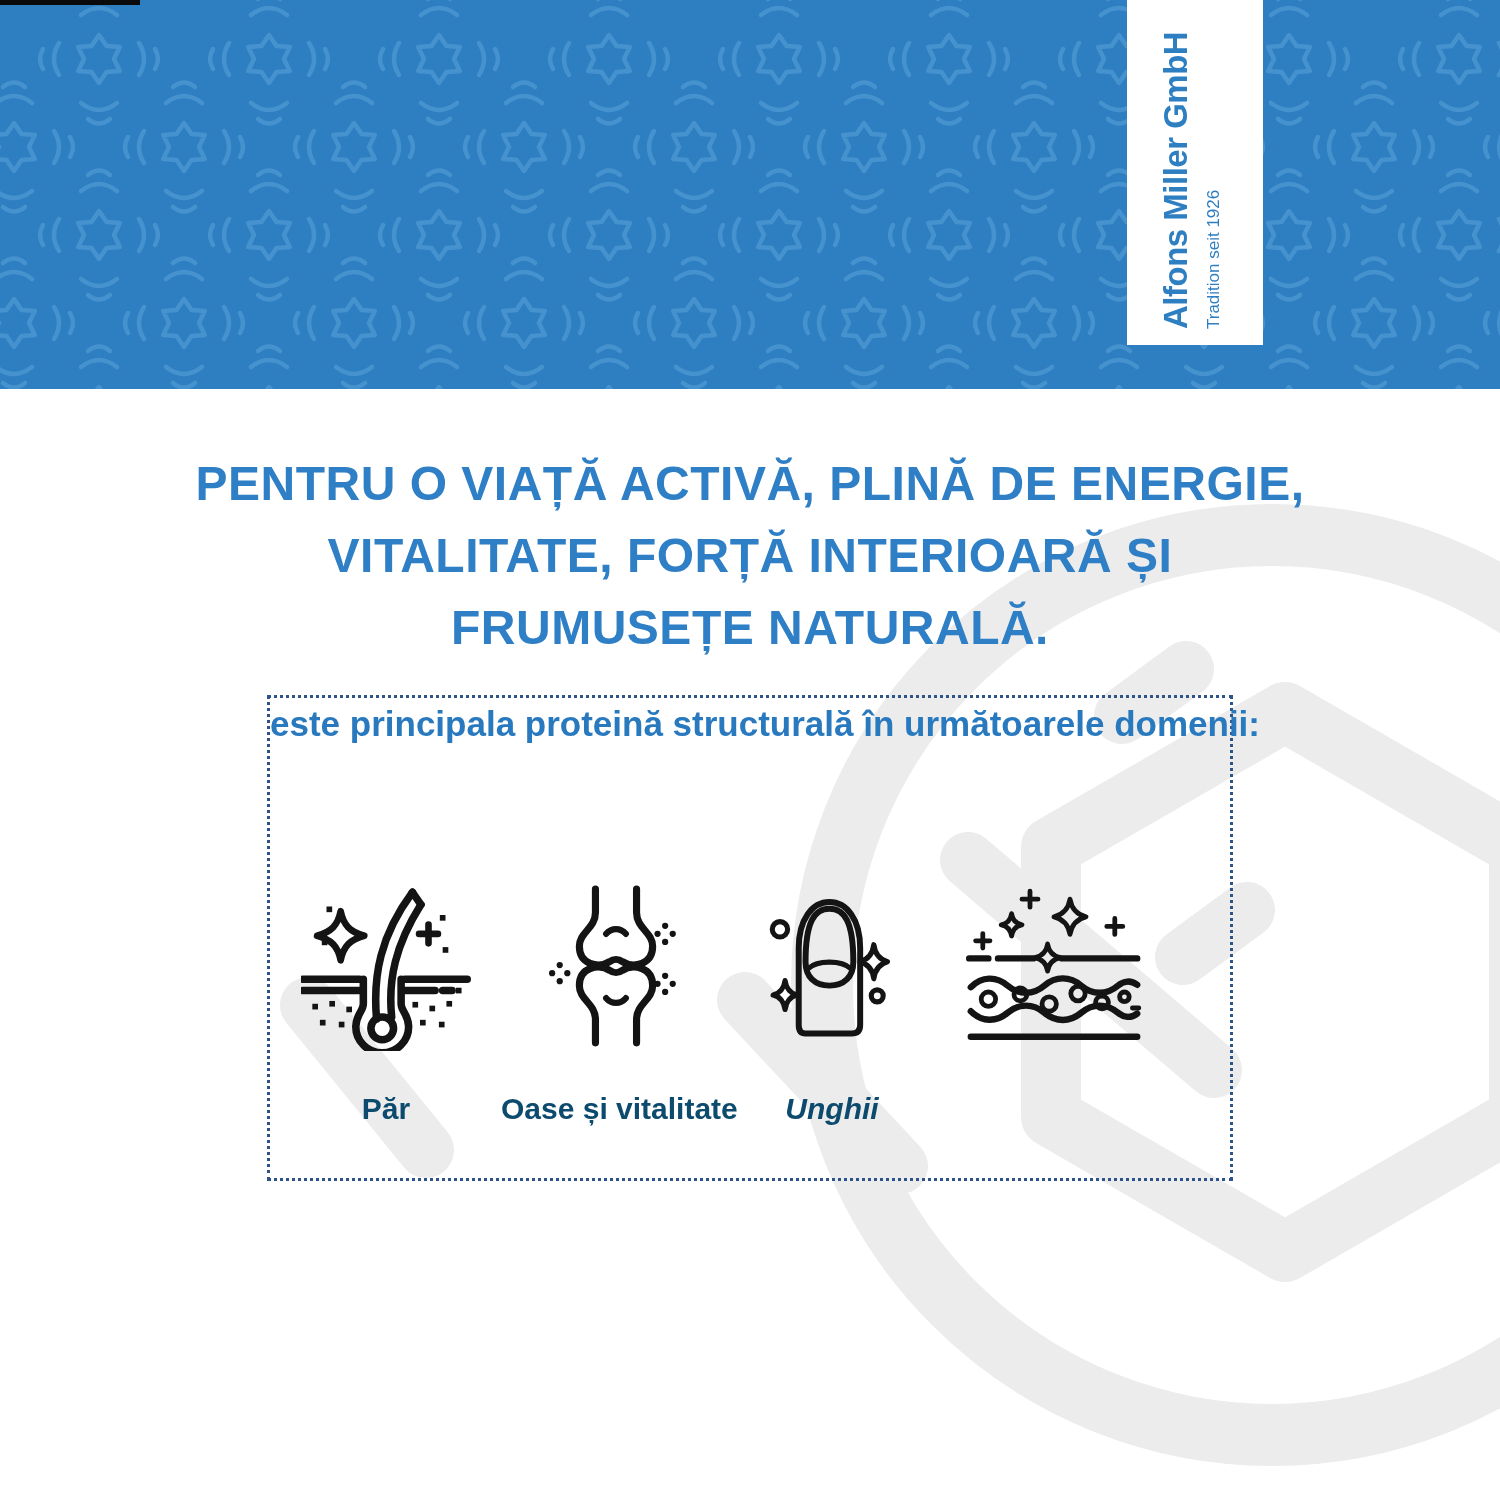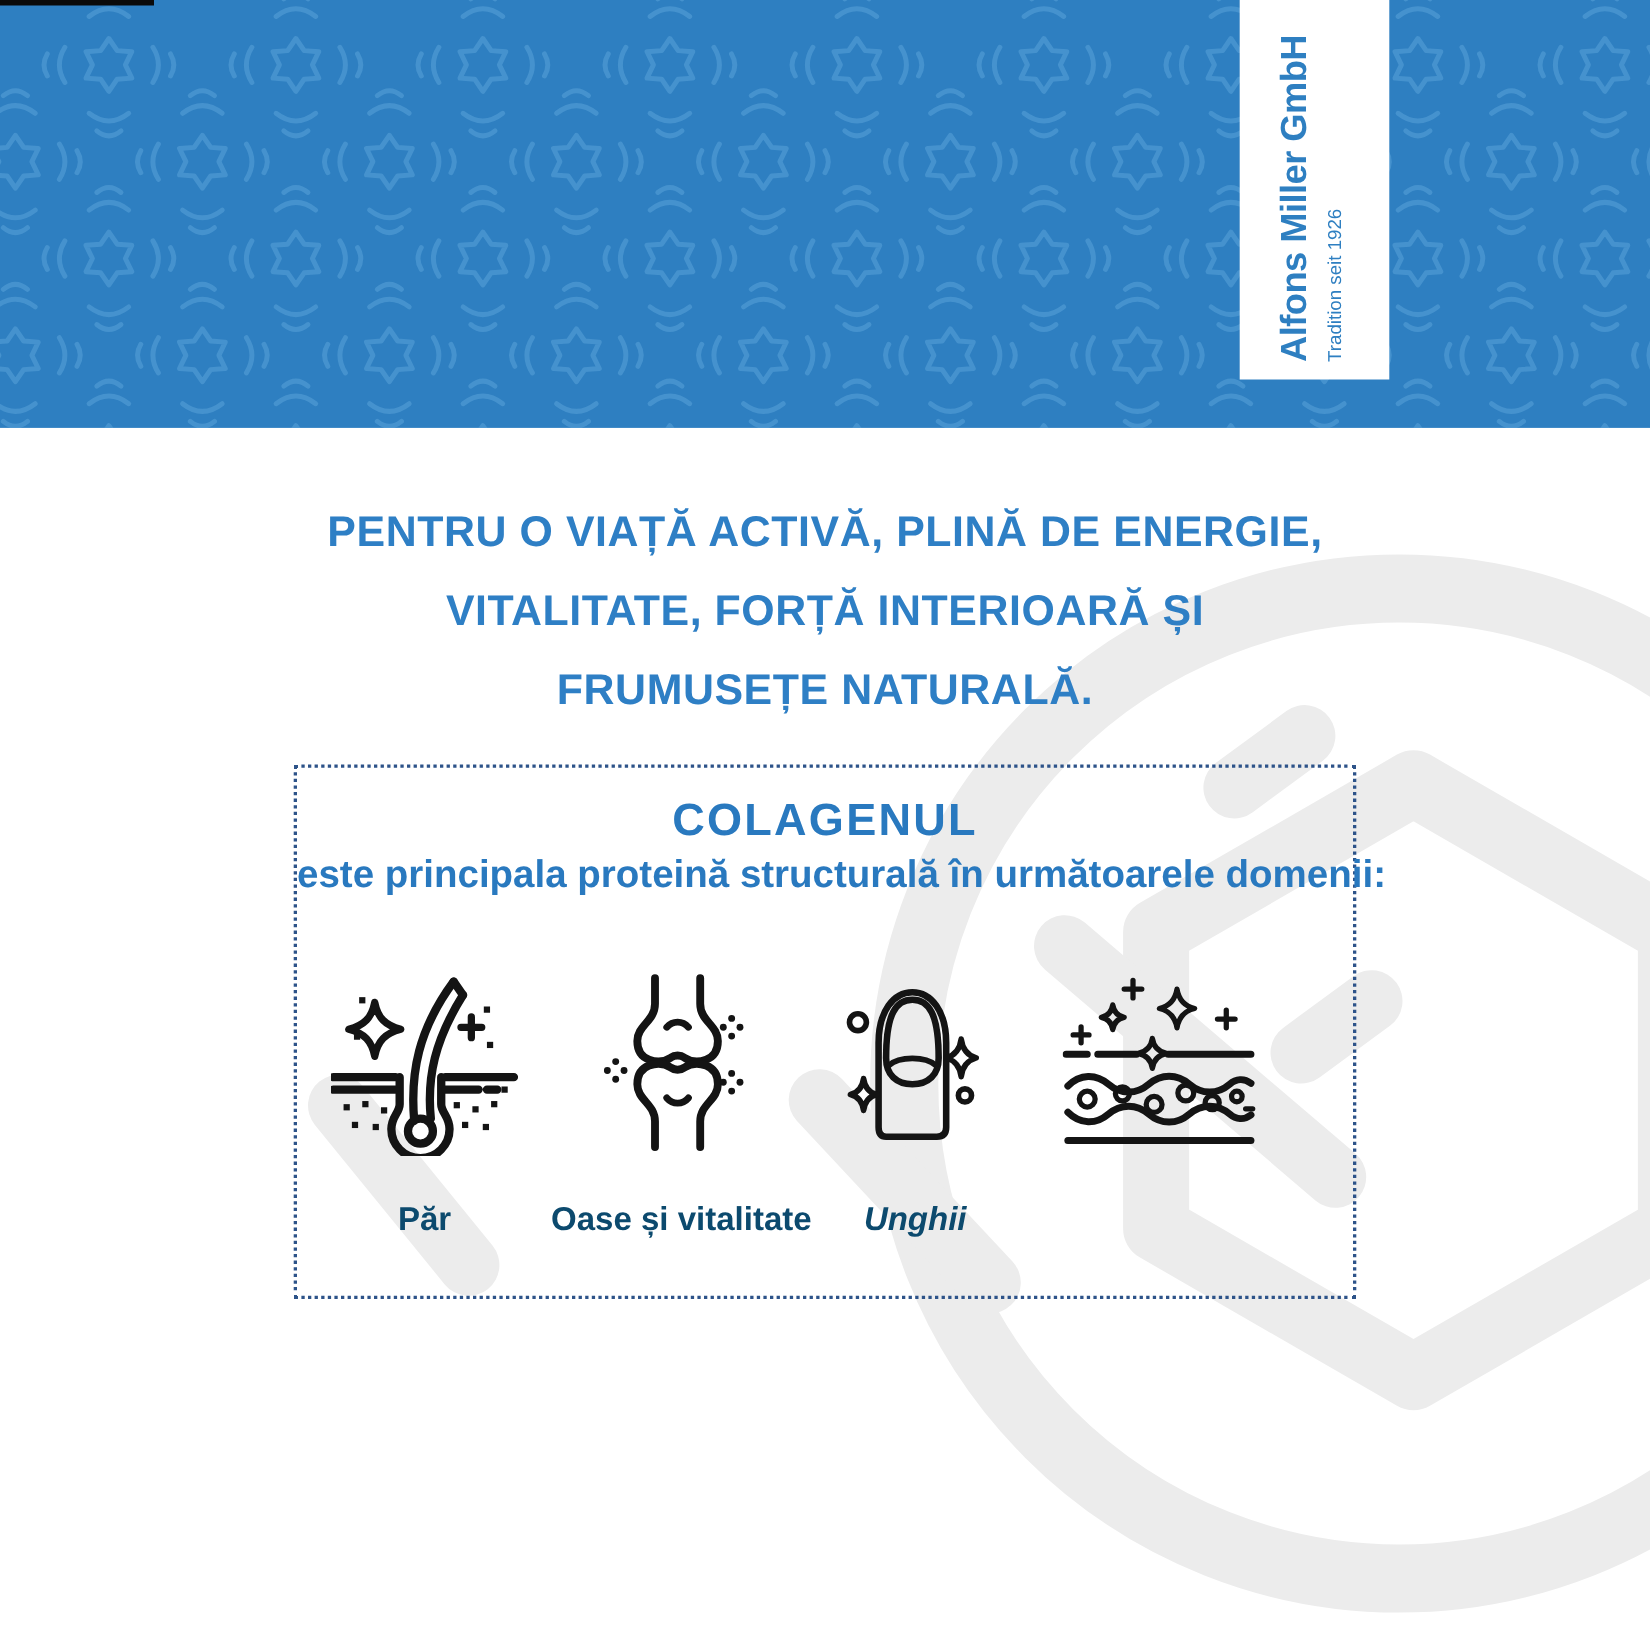--- a/index.html
+++ b/index.html
@@ -17,21 +17,21 @@
 
   .brand-label{left:1127px;top:0;width:136px;height:345px;background:#ffffff;z-index:5;}
   .brand-rot{position:absolute;left:0;top:345px;width:345px;height:136px;
              transform:rotate(-90deg);transform-origin:0 0;
              box-sizing:border-box;padding:30px 0 0 16px;}
   .brand-name{font-size:33px;font-weight:bold;color:#2e7fc1;letter-spacing:-0.5px;white-space:nowrap;}
   .brand-tagline{font-size:17px;color:#2e7fc1;margin-top:9px;white-space:nowrap;}
 
   
   .heading{left:0;top:448px;width:1500px;text-align:center;z-index:3;}
-  .heading .line{font-size:39px;line-height:72px;font-weight:bold;color:#2e7fc5;
+  .heading .line{font-size:48px;line-height:72px;font-weight:bold;color:#2e7fc5;
                  letter-spacing:0.5px;white-space:nowrap;}
 
   
   .info-box{left:267px;top:695px;width:966px;height:486px;border:3px dotted #2d5389;
             box-sizing:border-box;z-index:3;}
   .box-title{margin-top:24px;text-align:center;font-size:41px;font-weight:bold;
              color:#2979bf;letter-spacing:2px;}
   .box-subtitle{margin-top:6px;text-align:center;font-size:35px;font-weight:bold;
                 color:#2979bf;white-space:nowrap;}
   .domain-col{position:absolute;width:230px;text-align:center;}
@@ -147,21 +147,20 @@
   </div>
 </div>
 
 <h1 class="abs heading" style="margin:0;font-weight:bold;">
   <div class="line">PENTRU O VIAȚĂ ACTIVĂ, PLINĂ DE ENERGIE,</div>
   <div class="line">VITALITATE, FORȚĂ INTERIOARĂ ȘI</div>
   <div class="line">FRUMUSEȚE NATURALĂ.</div>
 </h1>
 
 <section class="abs info-box">
-  <div class="box-title">COLAGENUL</div>
   <div class="box-subtitle">este principala proteină structurală în următoarele domenii:</div>
 
   <div class="domain-col col-1">
     <div class="icon-wrap">
       <svg width="170" height="170" viewBox="0 0 180 180">
         <path class="ik" d="M66 104 V130 C66 138 58 142 58 154 A28 28 0 1 0 114 154 C114 142 106 138 106 130 V104"></path>
         <circle class="ik" cx="86" cy="156" r="12"></circle>
         <path class="ik" d="M80 146 C76 100 84 58 118 12"></path>
         <path class="ik" d="M96 144 C92 104 100 68 127 25"></path>
         <path class="ik" d="M118 12 L127 25"></path>

